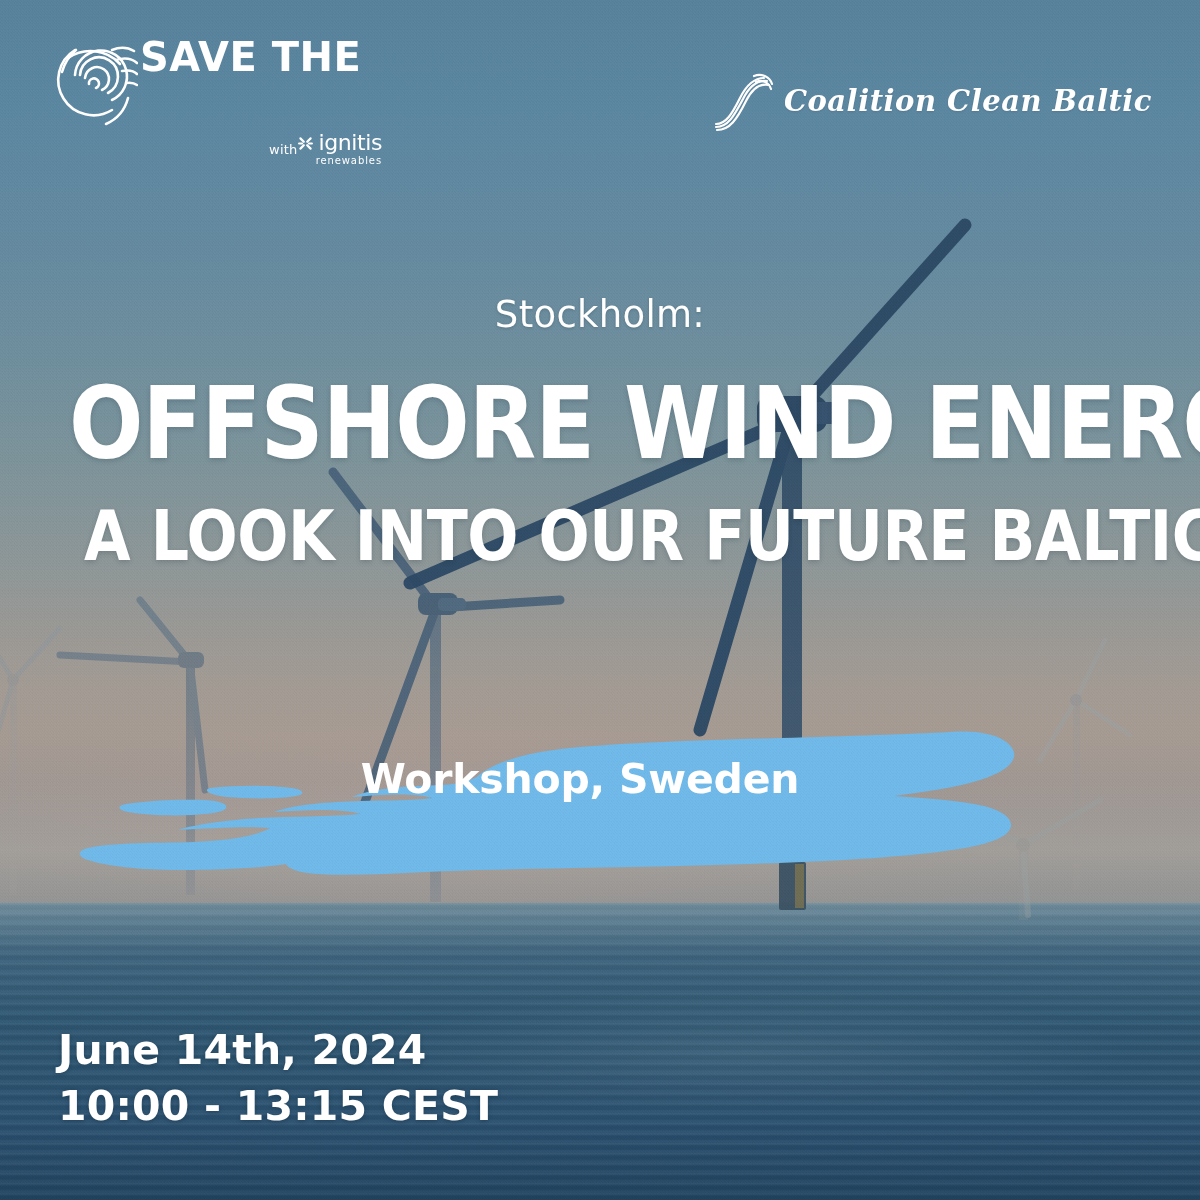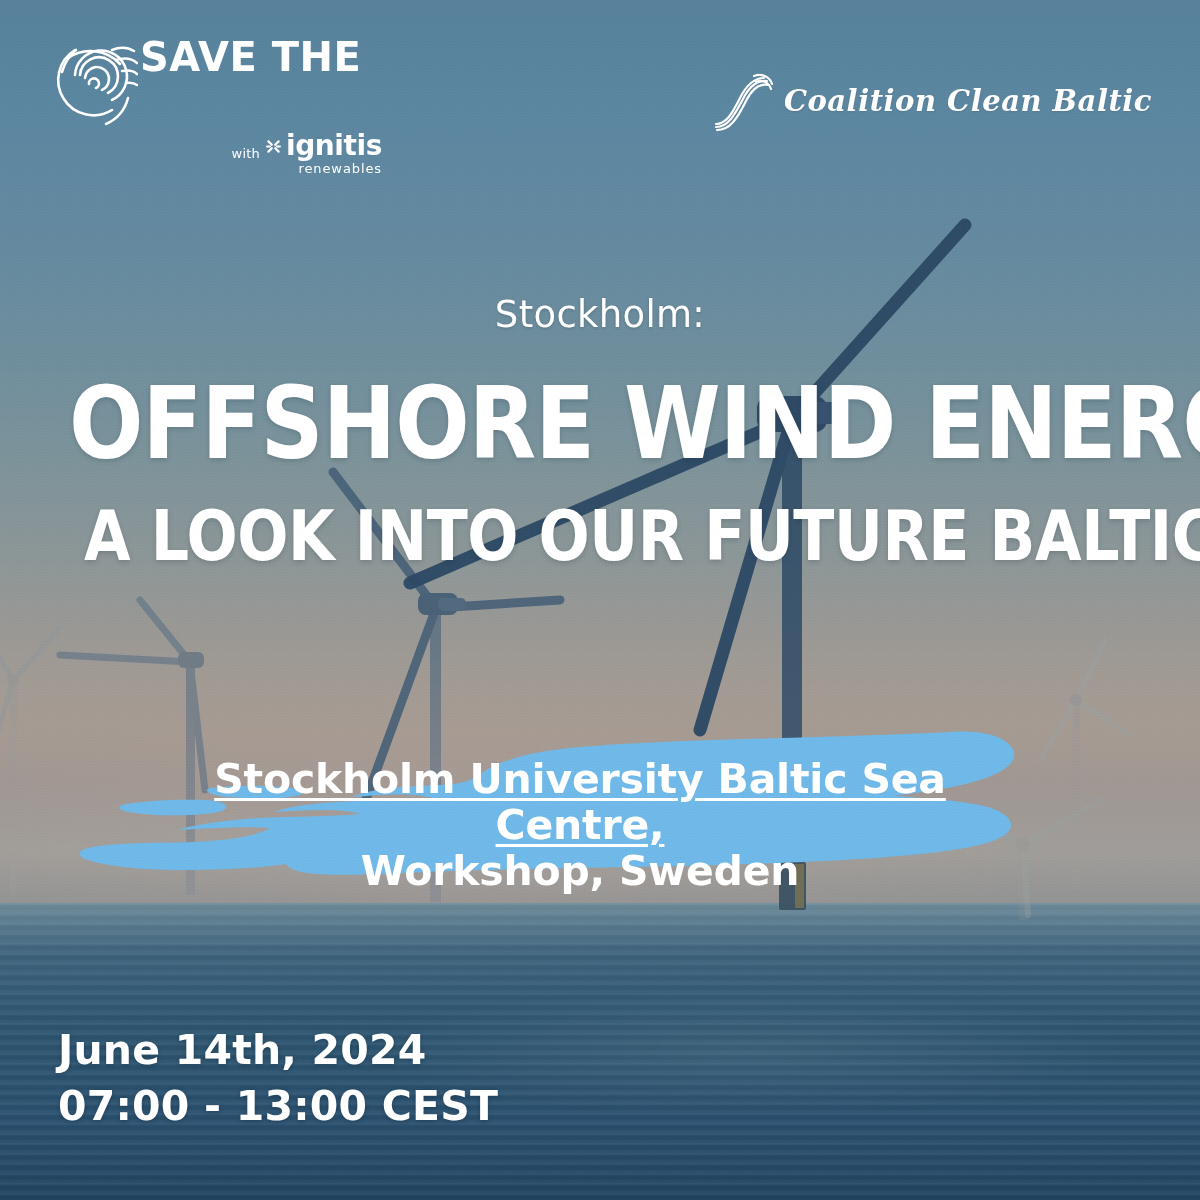--- a/index.html
+++ b/index.html
@@ -78,28 +78,28 @@
 
   
   .logo-stbs{position:absolute;left:52px;top:36px;width:330px;height:140px;}
   .stbs-mark{position:absolute;left:0;top:2px;width:86px;height:96px;}
   .stbs-words{position:absolute;left:88px;top:0px;width:244px;}
   .stbs-line{
     color:#ffffff;font-family:"DejaVu Sans", sans-serif;
     font-weight:700;font-size:40px;line-height:42px;letter-spacing:.5px;
   }
   .stbs-with{
-    position:absolute;right:0;top:96px;display:flex;align-items:center;gap:5px;
+    position:absolute;right:0;top:96px;display:flex;align-items:center;
     color:#fff;white-space:nowrap;
   }
   .stbs-with .w{font-size:13px;font-weight:400;letter-spacing:.2px;}
   .ignitis-wrap{display:flex;flex-direction:column;align-items:flex-end;line-height:1;}
   .ignitis-row{display:flex;align-items:center;gap:4px;}
-  .ignitis-name{font-size:28px;font-weight:700;letter-spacing:-.4px;}
-  .ignitis-sub{font-size:13px;font-weight:400;letter-spacing:.9px;margin-top:2px;}
+  .ignitis-name{font-size:22px;font-weight:400;letter-spacing:-.4px;}
+  .ignitis-sub{font-size:10px;font-weight:400;letter-spacing:.9px;margin-top:2px;}
 
   .logo-ccb{position:absolute;right:48px;top:70px;display:flex;align-items:center;gap:4px;}
   .ccb-text{
     color:#fff;font-family:"DejaVu Serif", serif;font-style:italic;font-weight:700;
     font-size:29px;letter-spacing:.5px;white-space:nowrap;
     text-shadow:0 1px 2px rgba(0,0,0,.10);
   }
 
   
   .kicker{
@@ -335,24 +335,23 @@
         C 90,100 122,99 146,100
         C 160,101 168,104 166,108
         C 164,112 150,114 132,115
         C 110,116 84,115 68,112
         C 58,110 56,106 66,104 Z"></path>
       <path fill="#6fb8e8" d="
         M 150,88 C 176,85 210,85 232,88 C 244,90 246,94 236,96
         C 222,99 190,99 166,97 C 150,95 142,90 150,88 Z"></path>
     </svg>
     <div class="venue-text">
-      <span class="l1">Stockholm University Baltic Sea Centre,</span>
       <span class="l2">Workshop, Sweden</span>
     </div>
   </div>
 
   <div class="datetime">
     <div>June 14th, 2024</div>
-    <div>07:00 - 13:00 CEST</div>
+    <div>10:00 - 13:15 CEST</div>
   </div>
 
   <div class="grain"></div>
 </div>
 
 </body></html>

